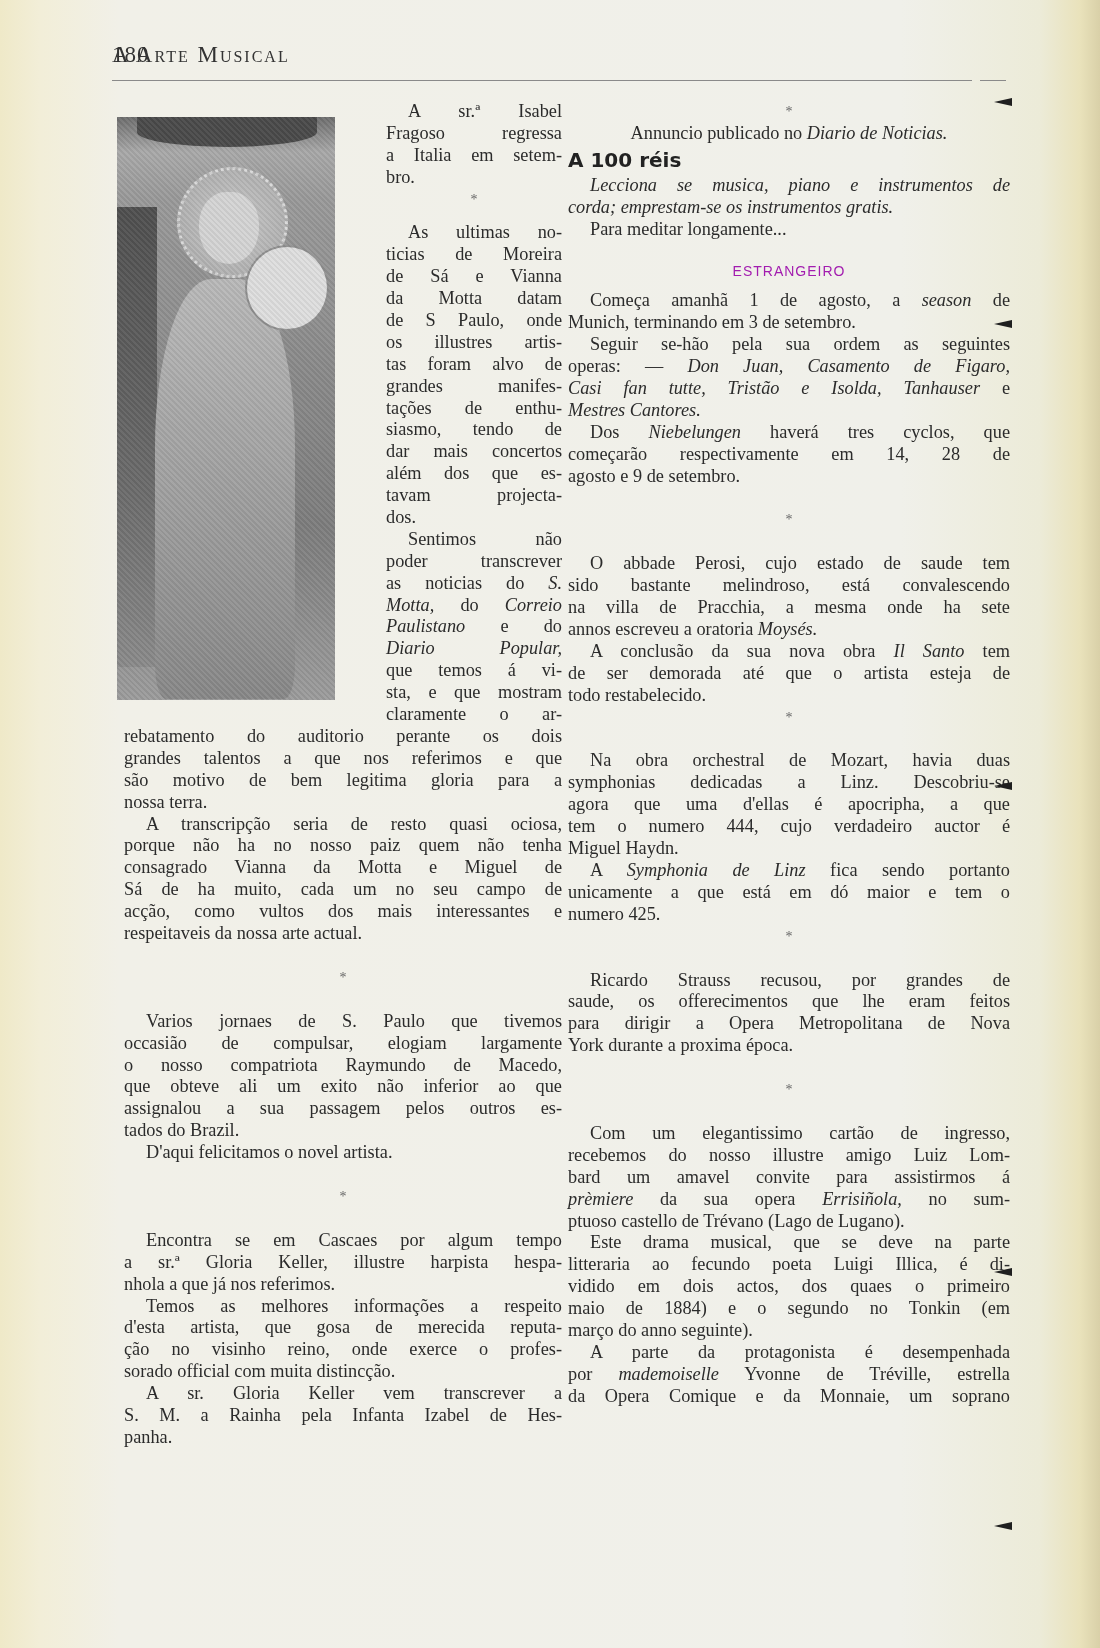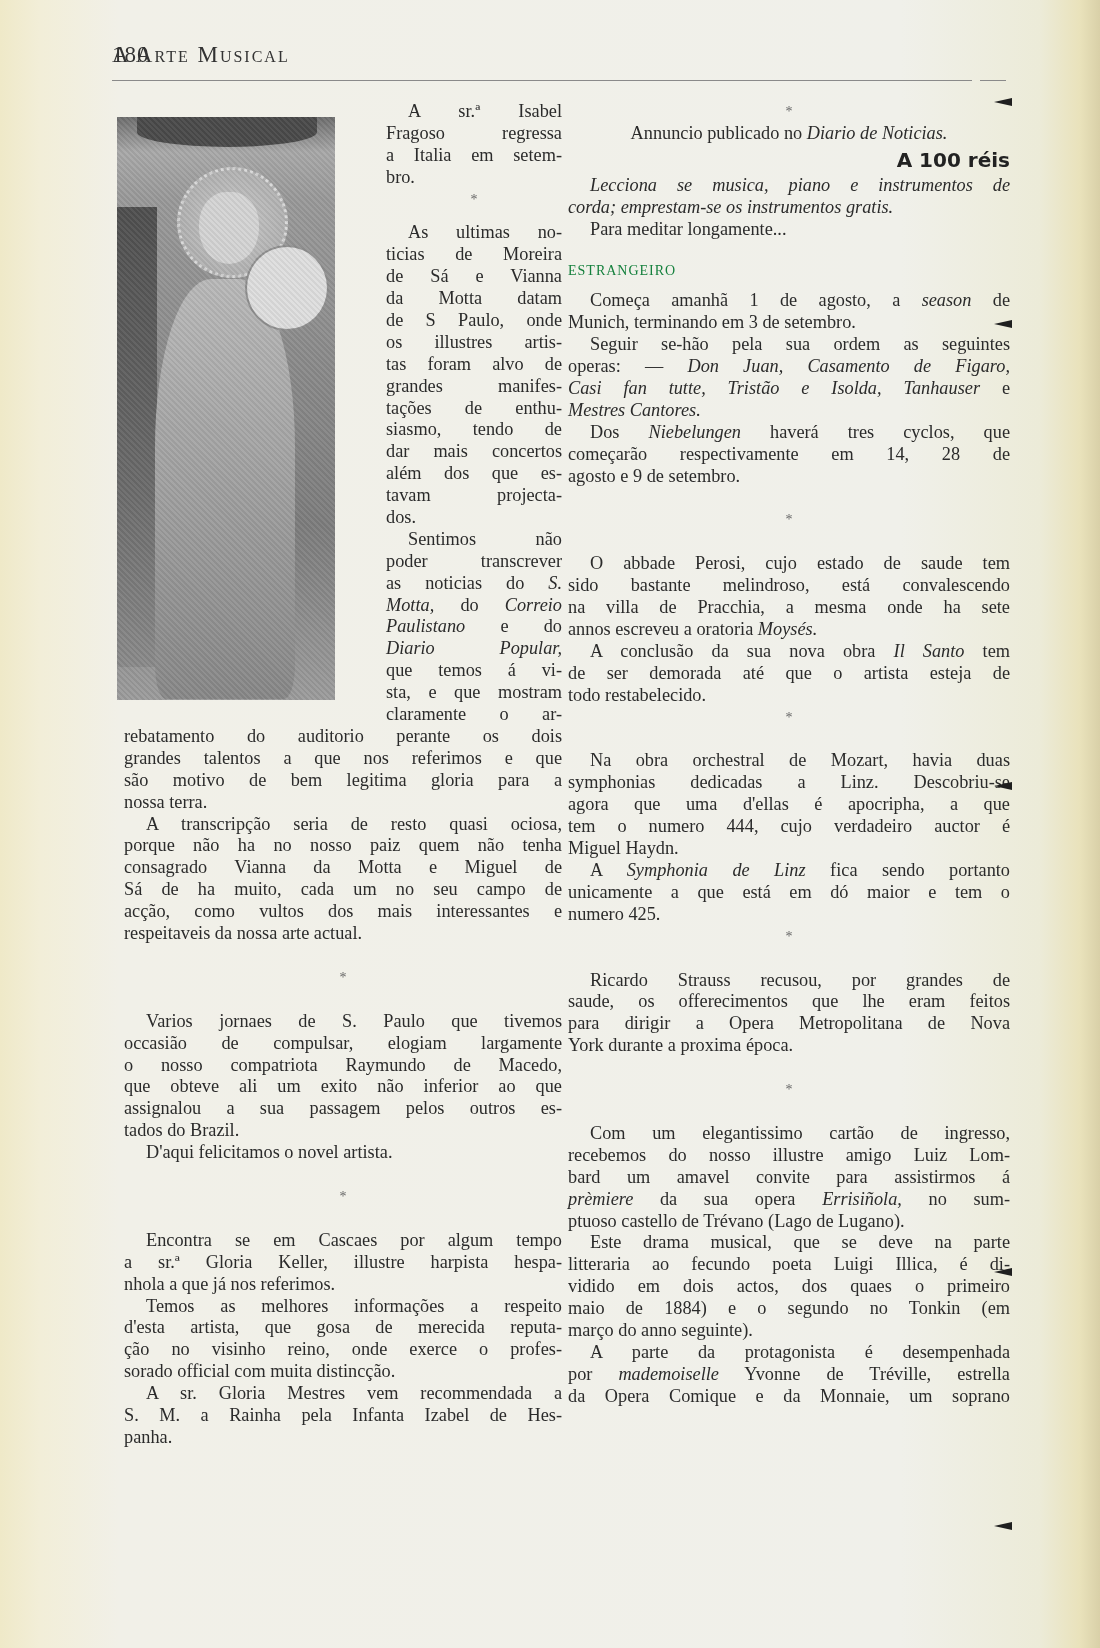--- a/index.html
+++ b/index.html
@@ -22,22 +22,22 @@
     .col-right { left: 568px; top: 101px; width: 442px; }
     .line { white-space: nowrap; display: block; text-align: justify; text-align-last: justify; height: 21.9px; }
     .line.last { text-align-last: left; }
     .line.ind { padding-left: 22px; }
     .line.narrow { margin-left: 262px; }
     .line.center { text-align: center; text-align-last: center; }
     i { font-style: italic; }
     .sep { display: block; text-align: center; font-size: 14px; color: #666; height: 21.9px; line-height: 21.9px; }
     .gap-s { height: 12px; }
     .gap-m { height: 22px; }
-    .ad-title { display: block; text-align: right; font-family: "DejaVu Sans", sans-serif; font-weight: bold; font-size: 20px; height: 30px; line-height: 30px; color: #222; }
-    .section-head { display: block; text-align: left; font-family: Liberation Serif, serif; font-size: 14px; letter-spacing: 1px; height: 38px; line-height: 38px; color: #15803d; }
+    .ad-title { display: block; text-align: left; font-family: "DejaVu Sans", sans-serif; font-weight: bold; font-size: 20px; height: 30px; line-height: 30px; color: #222; }
+    .section-head { display: block; text-align: center; font-family: Liberation Sans, sans-serif; font-size: 14px; letter-spacing: 1px; height: 38px; line-height: 38px; color: #a21caf; }
 
     .illustration {
       position: absolute; left: 117px; top: 117px; width: 218px; height: 583px;
       background: linear-gradient(180deg, #6d6d6d 0%, #a9a9a9 6%, #9a9a9a 14%, #8c8c8c 40%, #7d7d7d 70%, #9c9c9c 100%);
       overflow: hidden;
     }
     .illustration .halo { position: absolute; left: 60px; top: 50px; width: 105px; height: 105px; border-radius: 50%; border: 3px dotted #d8d8d8; background: radial-gradient(circle, #c7c7c7 0%, #b2b2b2 70%, #9b9b9b 100%); }
     .illustration .head { position: absolute; left: 82px; top: 75px; width: 60px; height: 72px; border-radius: 45% 45% 50% 50%; background: #d4d4d4; }
     .illustration .tambourine { position: absolute; left: 128px; top: 128px; width: 80px; height: 82px; border-radius: 50%; background: #dedede; border: 2px solid #8f8f8f; }
     .illustration .body { position: absolute; left: 38px; top: 162px; width: 140px; height: 420px; border-radius: 40% 40% 8% 8%; background: linear-gradient(180deg, #b9b9b9 0%, #9b9b9b 60%, #888 100%); }
@@ -133,21 +133,21 @@
     <span class="sep">*</span>
     <div class="gap-m"></div>
     <div>
       <span class="line ind">Encontra se em Cascaes por algum tempo</span>
       <span class="line">a sr.ª Gloria Keller, illustre harpista hespa-</span>
       <span class="line last">nhola a que já nos referimos.</span>
       <span class="line ind">Temos as melhores informações a respeito</span>
       <span class="line">d'esta artista, que gosa de merecida reputa-</span>
       <span class="line">ção no visinho reino, onde exerce o profes-</span>
       <span class="line last">sorado official com muita distincção.</span>
-      <span class="line ind">A sr. Gloria Mestres vem recommendada a</span>
+      <span class="line ind">A sr. Gloria Keller vem transcrever a</span>
       <span class="line">S. M. a Rainha pela Infanta Izabel de Hes-</span>
       <span class="line last">panha.</span>
     </div>
   </div>
 
   <div class="col col-right">
     <span class="sep">*</span>
     <span class="line center"><span>Annuncio publicado no </span><i>Diario de Noticias.</i></span>
     <span class="ad-title">A 100 réis</span>
     <span class="line ind"><i>Lecciona se musica, piano e instrumentos de</i></span>

